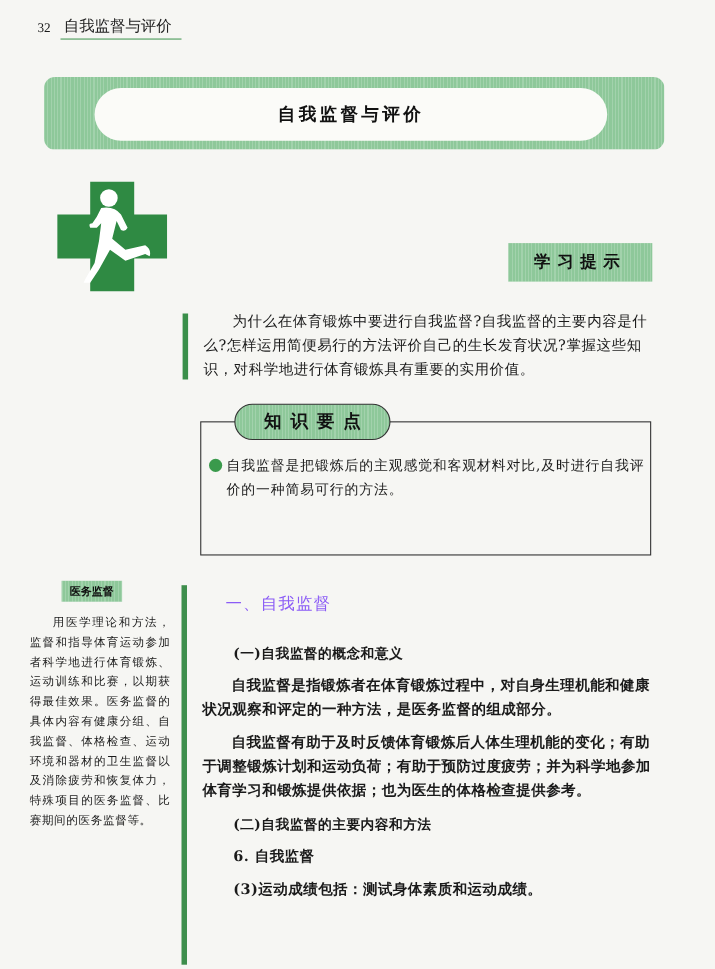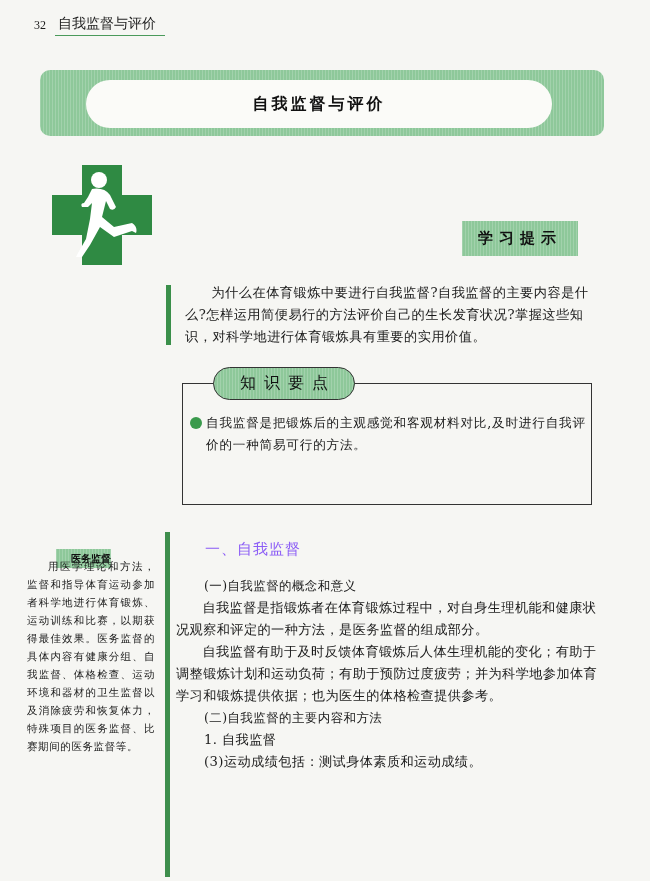--- a/index.html
+++ b/index.html
@@ -25,53 +25,53 @@
       left: 86px; top: 80px; width: 466px; height: 48px; border-radius: 24px; background: #fbfbf8;
       display: flex; align-items: center; justify-content: center;
     }
     .banner-title { font-size: 16px; font-weight: bold; letter-spacing: 3px; color: #111; }
 
     
     .cross { left: 52px; top: 165px; width: 100px; height: 100px; }
 
     
     .tip-tag {
-      left: 462px; top: 221px; width: 116px; height: 35px;
+      left: 462px; top: 221px; width: 131px; height: 35px;
       display: flex; align-items: center; justify-content: center;
     }
     .tip-tag span { font-family: "DejaVu Sans", sans-serif; font-weight: bold; font-size: 15px; letter-spacing: 6px; color: #111; }
 
     
     .intro-bar { left: 166px; top: 285px; width: 5px; height: 60px; background: #3a8f4a; }
     .intro { left: 185px; top: 282px; width: 420px; font-size: 13.2px; line-height: 22px; text-indent: 2em; letter-spacing: 0.5px; }
 
     
     .kbox { left: 182px; top: 383px; width: 410px; height: 122px; border: 1.5px solid #333; box-sizing: border-box; }
     .ktab {
       left: 213px; top: 367px; width: 142px; height: 33px; border-radius: 17px; border: 1.5px solid #333; box-sizing: border-box;
       display: flex; align-items: center; justify-content: center;
     }
-    .ktab span { font-family: "DejaVu Sans", sans-serif; font-size: 16px; letter-spacing: 8px; color: #111; padding-left: 8px; }
+    .ktab span { font-family: "DejaVu Sans", sans-serif; font-size: 16px; letter-spacing: 8px; color: #111; padding-left: 8px; font-weight: bold; }
     .kpoints { left: 190px; top: 412px; width: 396px; font-size: 12.6px; line-height: 22px; letter-spacing: 0.8px; }
     .kpoint { position: relative; padding-left: 16px; }
     .dot { position: absolute; left: 0; top: 5px; width: 12px; height: 12px; border-radius: 50%; background: #3a9a4c; }
 
     
     .side-label {
-      left: 56px; top: 549px; width: 55px; height: 19px;
-      display: flex; align-items: center; justify-content: flex-end;
+      left: 56px; top: 528px; width: 55px; height: 19px;
+      display: flex; align-items: center; justify-content: center;
     }
     .side-label span { font-family: "DejaVu Sans", sans-serif; font-weight: bold; font-size: 10px; color: #111; }
     .side-text { left: 27px; top: 557px; width: 128px; font-size: 10.5px; line-height: 18px; text-indent: 2em; letter-spacing: 0.6px; text-align: justify; }
     .side-bar { left: 165px; top: 532px; width: 5px; height: 345px; background: #3e8e4c; }
 
     
     .sec-head { left: 205px; top: 540px; font-family: Liberation Serif, serif; font-size: 15px; color: #8b5cf6; letter-spacing: 1px; }
     .main { left: 176px; top: 575px; width: 432px; font-size: 13.2px; line-height: 22px; letter-spacing: 0.4px; }
-    .main p { margin: 0; }
+    .main p { margin: 8px; font-weight: bold; }
     .sub { padding-left: 28px; font-size: 12.5px; }
     .indent { text-indent: 2em; }
     .pad { padding-left: 28px; }
   </style>
 </head>
 <body>
 
 <div class="abs page-num">32</div>
 <div class="abs run-title">自我监督与评价</div>
 <div class="abs run-line"></div>
@@ -114,15 +114,15 @@
 </div>
 <div class="abs side-text">用医学理论和方法，监督和指导体育运动参加者科学地进行体育锻炼、运动训练和比赛，以期获得最佳效果。医务监督的具体内容有健康分组、自我监督、体格检查、运动环境和器材的卫生监督以及消除疲劳和恢复体力，特殊项目的医务监督、比赛期间的医务监督等。</div>
 <div class="abs side-bar"></div>
 
 <div class="abs sec-head">一、自我监督</div>
 <div class="abs main">
   <p class="sub">(一)自我监督的概念和意义</p>
   <p class="indent">自我监督是指锻炼者在体育锻炼过程中，对自身生理机能和健康状况观察和评定的一种方法，是医务监督的组成部分。</p>
   <p class="indent">自我监督有助于及时反馈体育锻炼后人体生理机能的变化；有助于调整锻炼计划和运动负荷；有助于预防过度疲劳；并为科学地参加体育学习和锻炼提供依据；也为医生的体格检查提供参考。</p>
   <p class="sub">(二)自我监督的主要内容和方法</p>
-  <p class="pad">1. 自我监督</p>
+  <p class="pad">6. 自我监督</p>
   <p class="pad">(3)运动成绩包括：测试身体素质和运动成绩。</p>
 </div>
 
 </body></html>

